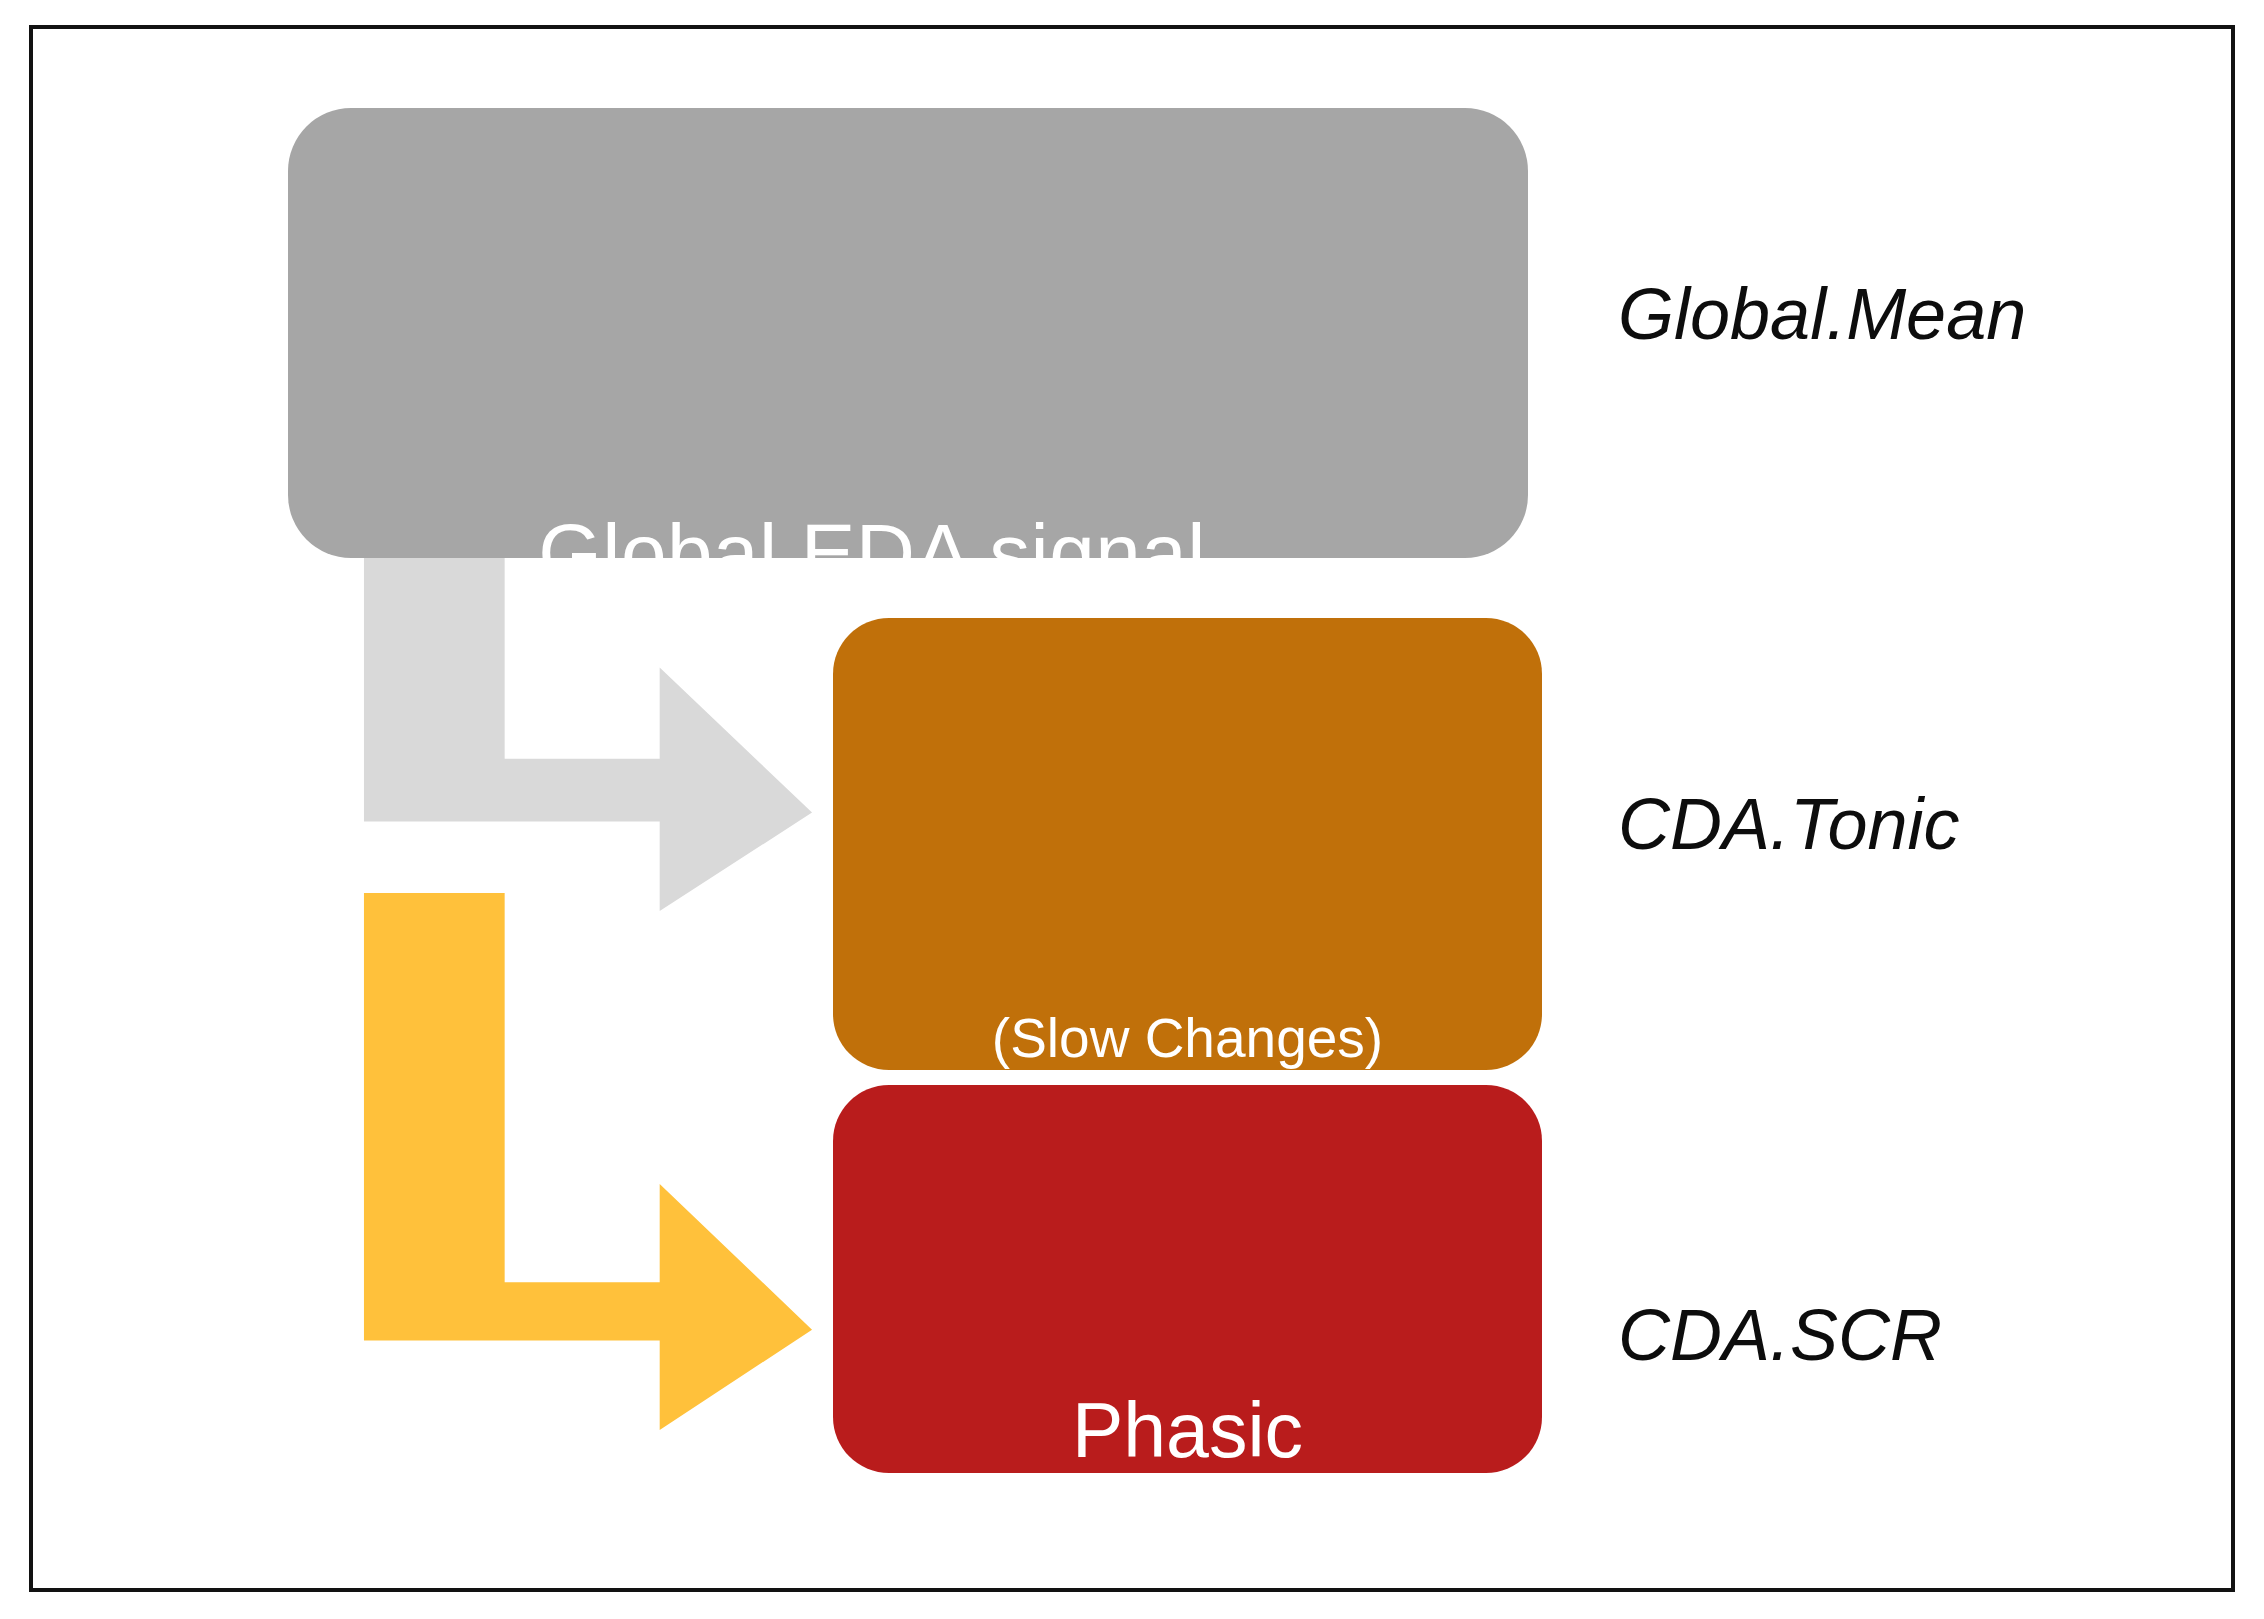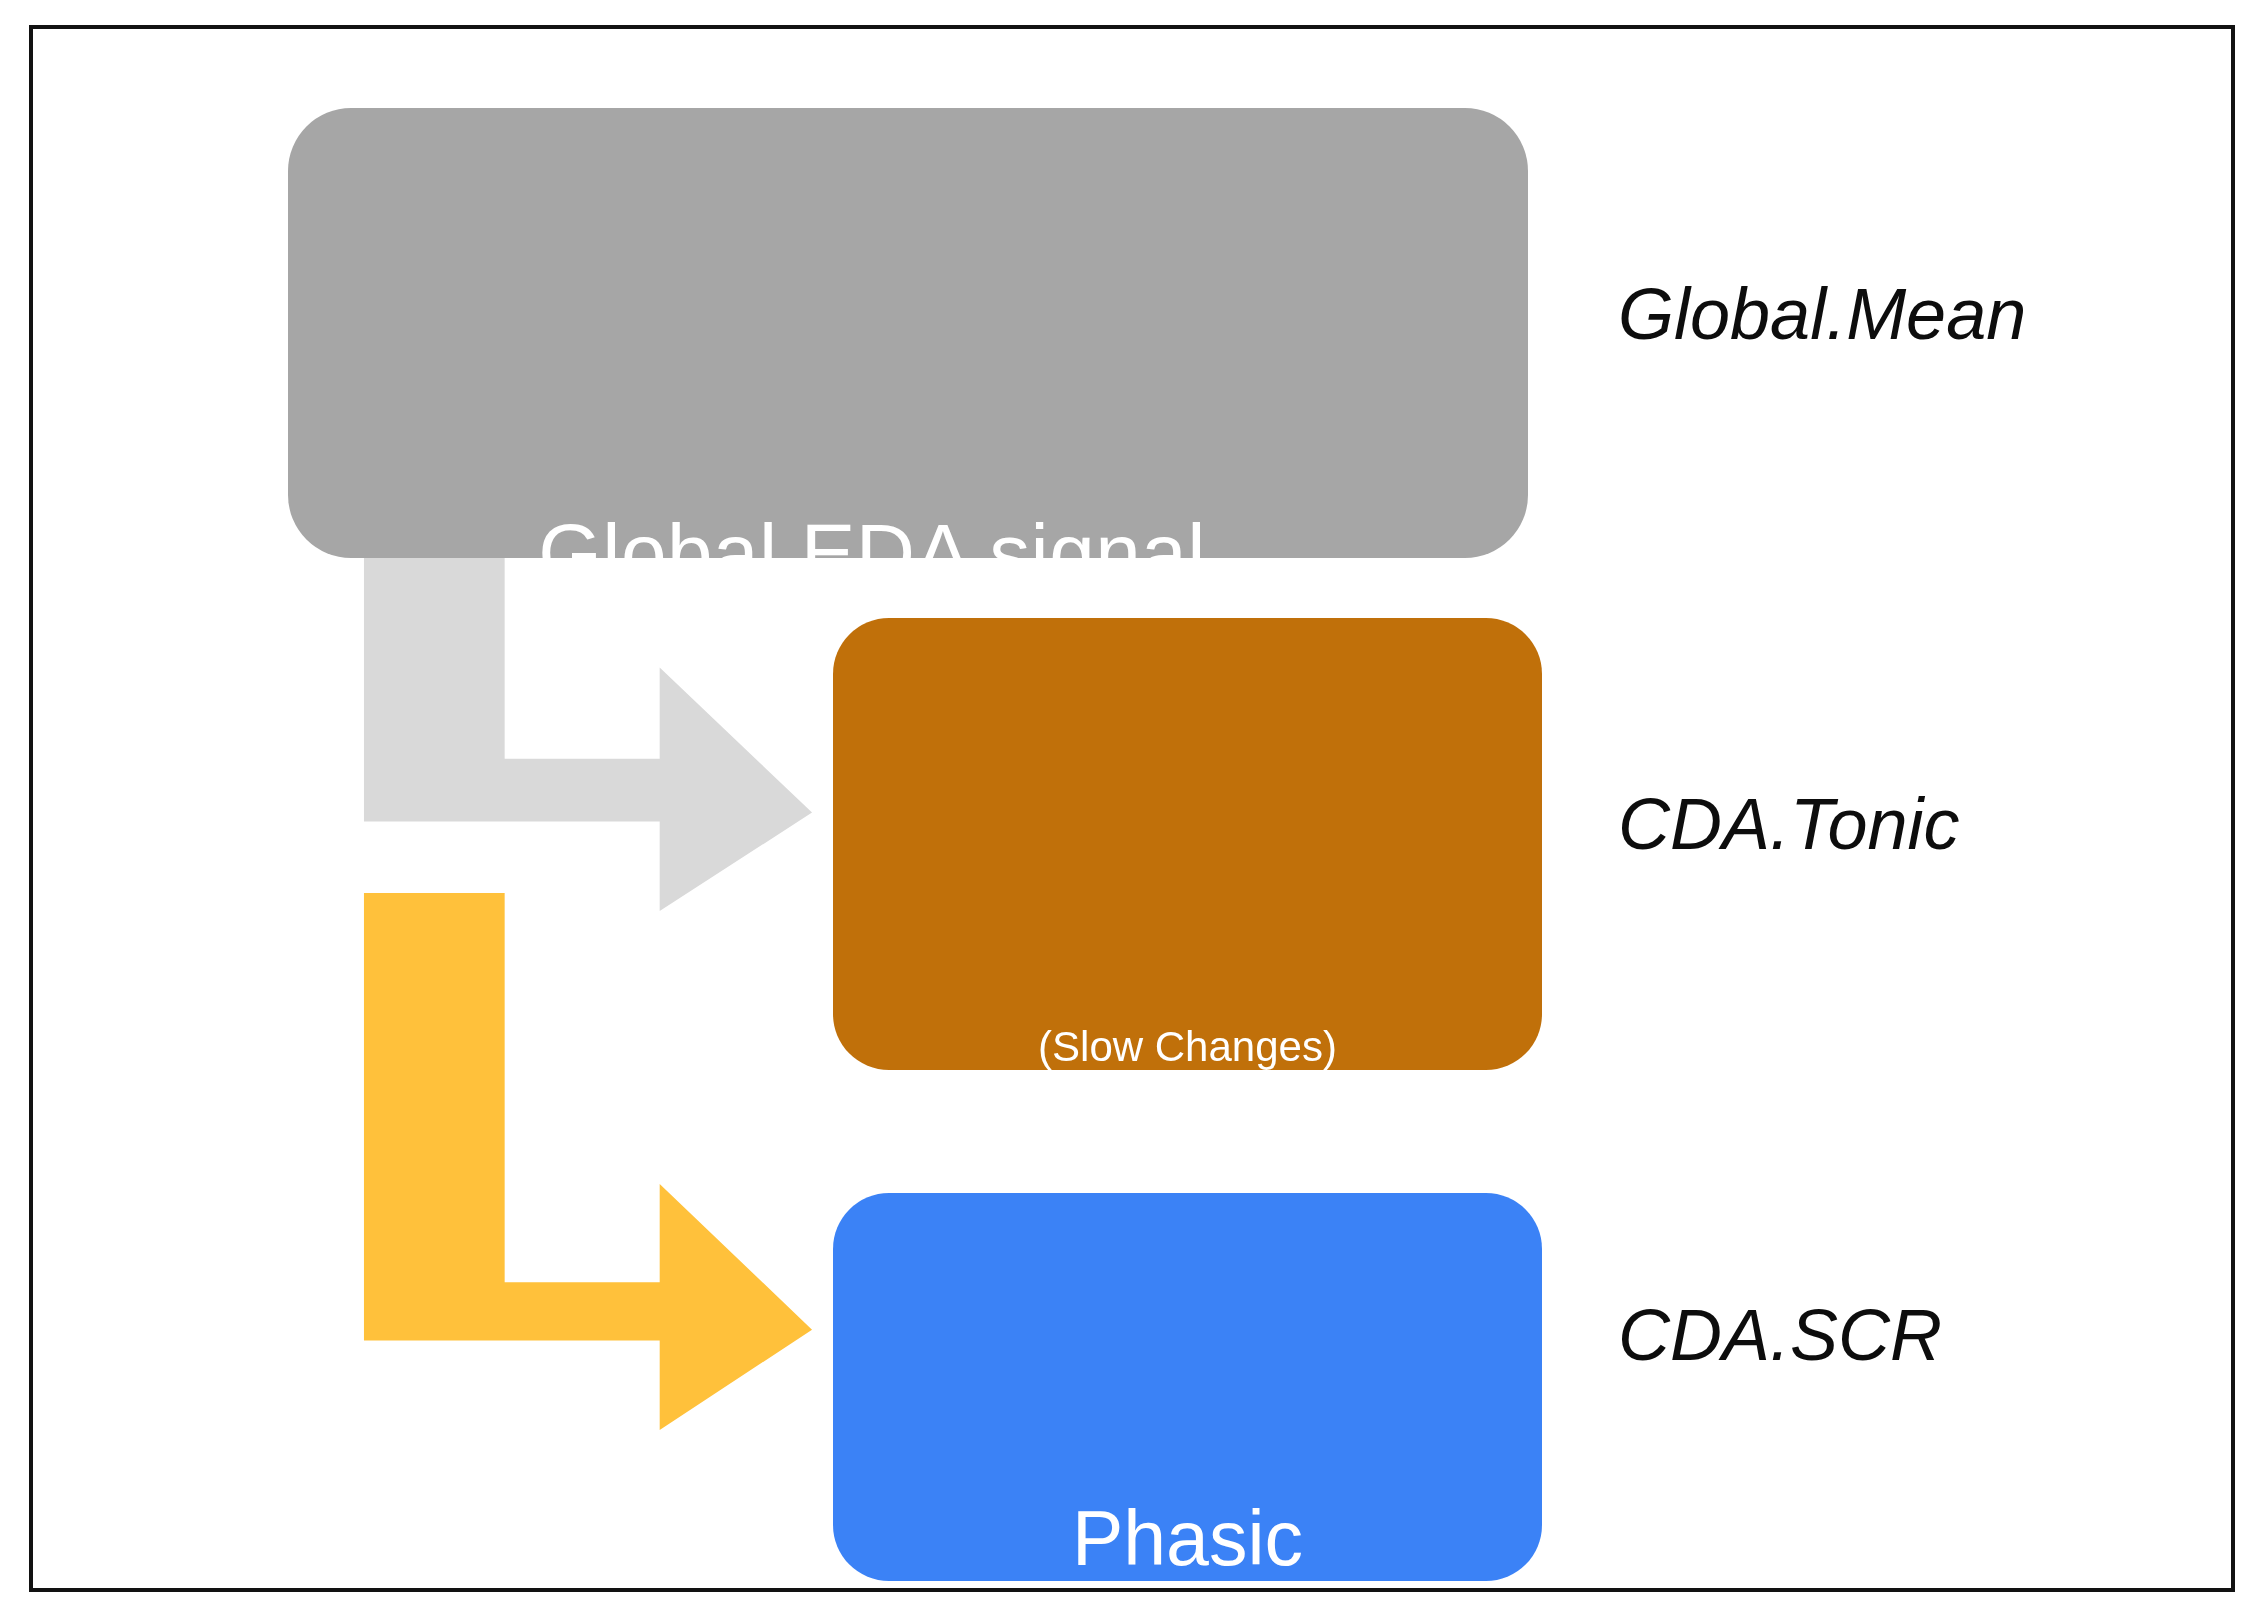--- a/index.html
+++ b/index.html
@@ -65,33 +65,33 @@
   #node-tonic {
     left: 800px;
     top: 589px;
     width: 709px;
     height: 452px;
     background: #c0700a;
     border-radius: 56px;
   }
   #node-phasic {
     left: 800px;
-    top: 1164px;
+    top: 1056px;
     width: 709px;
     height: 388px;
-    background: #3b82f6;
+    background: #b91c1c;
     border-radius: 56px;
   }
 
   .node-title {
     font-size: 77px;
     font-weight: 400;
   }
   .node-sub {
-    font-size: 42px;
+    font-size: 55px;
     font-weight: 400;
     margin-top: 43px;
   }
 
   
   .annotation {
     position: absolute;
     font-style: italic;
     font-weight: 400;
     color: #0d0d0d;

